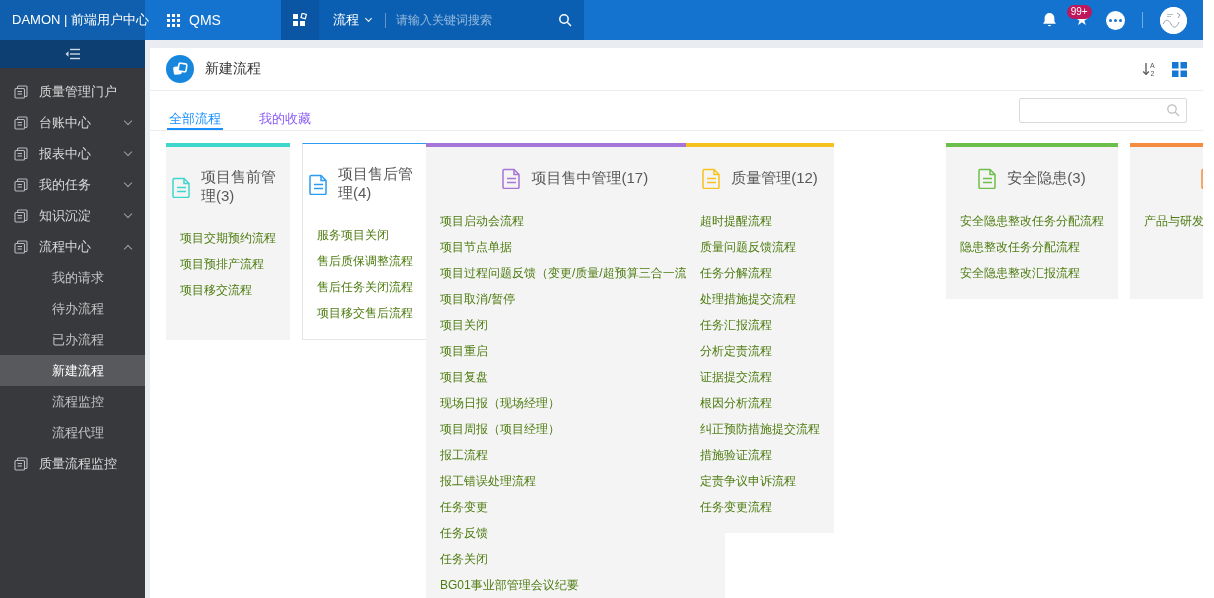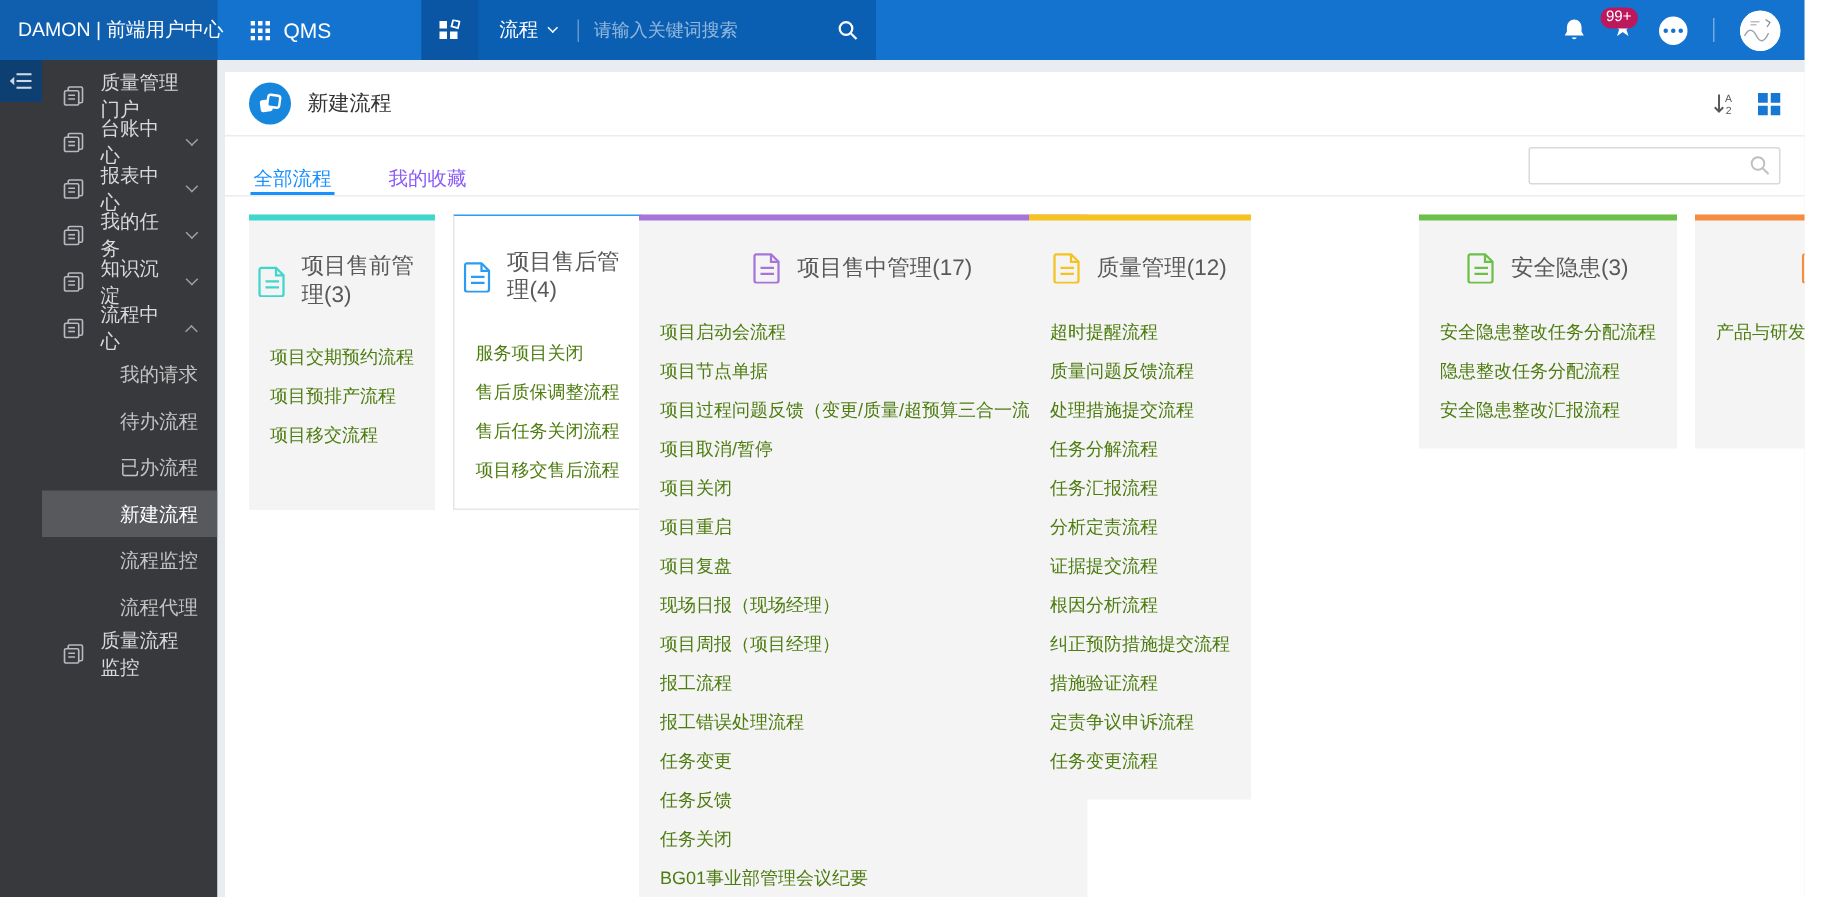--- a/index.html
+++ b/index.html
@@ -21,21 +21,21 @@
   .bell-wrap { position:relative; cursor:pointer; display:flex; }
   .badge { position:absolute; top:-7px; left:26px; background:#be185d; color:#fff; font-size:10px; line-height:14px; padding:0 4px; border-radius:8px; }
   .star-btn { font-size:16px; color:#fff; cursor:pointer; line-height:1; }
   .more-btn { width:19px; height:19px; border-radius:50%; background:#fff; display:flex; align-items:center; justify-content:center; gap:2px; cursor:pointer; }
   .more-btn i { width:3px; height:3px; border-radius:50%; background:#1373cf; }
   .tdivider { width:1px; height:16px; background:rgba(255,255,255,.4); }
   .avatar { width:27px; height:27px; border-radius:50%; background:#fff; overflow:hidden; cursor:pointer; display:flex; align-items:center; justify-content:center; }
 
   
   .body-row { flex:1; display:flex; min-height:0; }
-  .sidebar { width:145px; flex:0 0 145px; background:#38393d; color:#d9d9d9; display:flex; flex-direction:row; }
+  .sidebar { width:145px; flex:0 0 145px; background:#38393d; color:#d9d9d9; display:flex; flex-direction:column; }
   .sidebar-top { height:28px; background:#0d3f72; display:flex; align-items:center; justify-content:center; cursor:pointer; flex:0 0 28px; }
   .side-menu { padding-top:8px; }
   .side-item { height:31px; display:flex; align-items:center; gap:11px; padding:0 14px; font-size:13px; color:#d9d9d9; cursor:pointer; }
   .side-item .doc { color:#b6b9bf; display:flex; }
   .chev { width:6px; height:6px; border-right:1.4px solid #9aa0a6; border-bottom:1.4px solid #9aa0a6; transform:rotate(45deg); margin-left:auto; margin-top:-3px; }
   .chev.up { transform:rotate(-135deg); margin-top:4px; }
   .chev.white { border-color:#fff; width:5px; height:5px; }
   .side-sub { height:31px; display:flex; align-items:center; padding-left:52px; font-size:13px; color:#c3c3c3; cursor:pointer; }
   .side-sub.active { background:#58595d; color:#fff; }
 
@@ -375,22 +375,22 @@
                       <path d="M12 1.5v5h5"></path>
                       <line x1="5" y1="10.5" x2="14" y2="10.5"></line>
                       <line x1="5" y1="14.5" x2="14" y2="14.5"></line>
                     </svg>
                   </span>
                   <span>质量管理(12)</span>
                 </div>
                 <div class="card-items">
                   <div class="card-item">超时提醒流程</div>
                   <div class="card-item">质量问题反馈流程</div>
+                  <div class="card-item">任务分解流程</div>
                   <div class="card-item">处理措施提交流程</div>
-                  <div class="card-item">任务分解流程</div>
                   <div class="card-item">任务汇报流程</div>
                   <div class="card-item">分析定责流程</div>
                   <div class="card-item">证据提交流程</div>
                   <div class="card-item">根因分析流程</div>
                   <div class="card-item">纠正预防措施提交流程</div>
                   <div class="card-item">措施验证流程</div>
                   <div class="card-item">定责争议申诉流程</div>
                   <div class="card-item">任务变更流程</div>
                 </div>
               </div>

